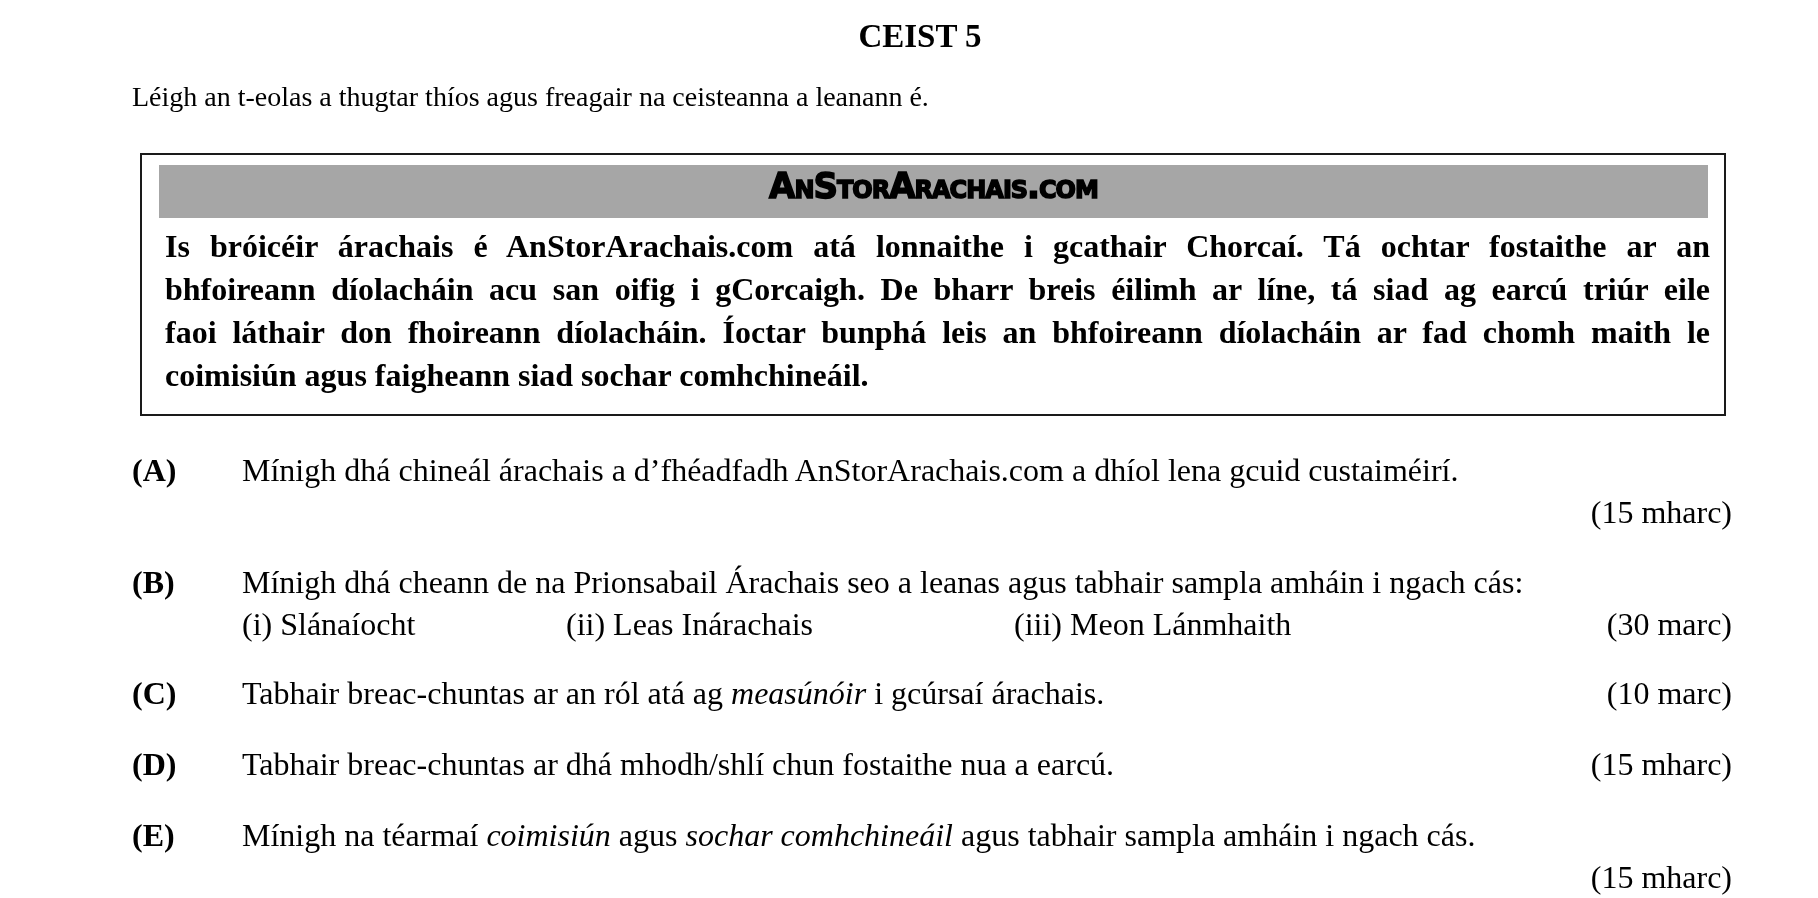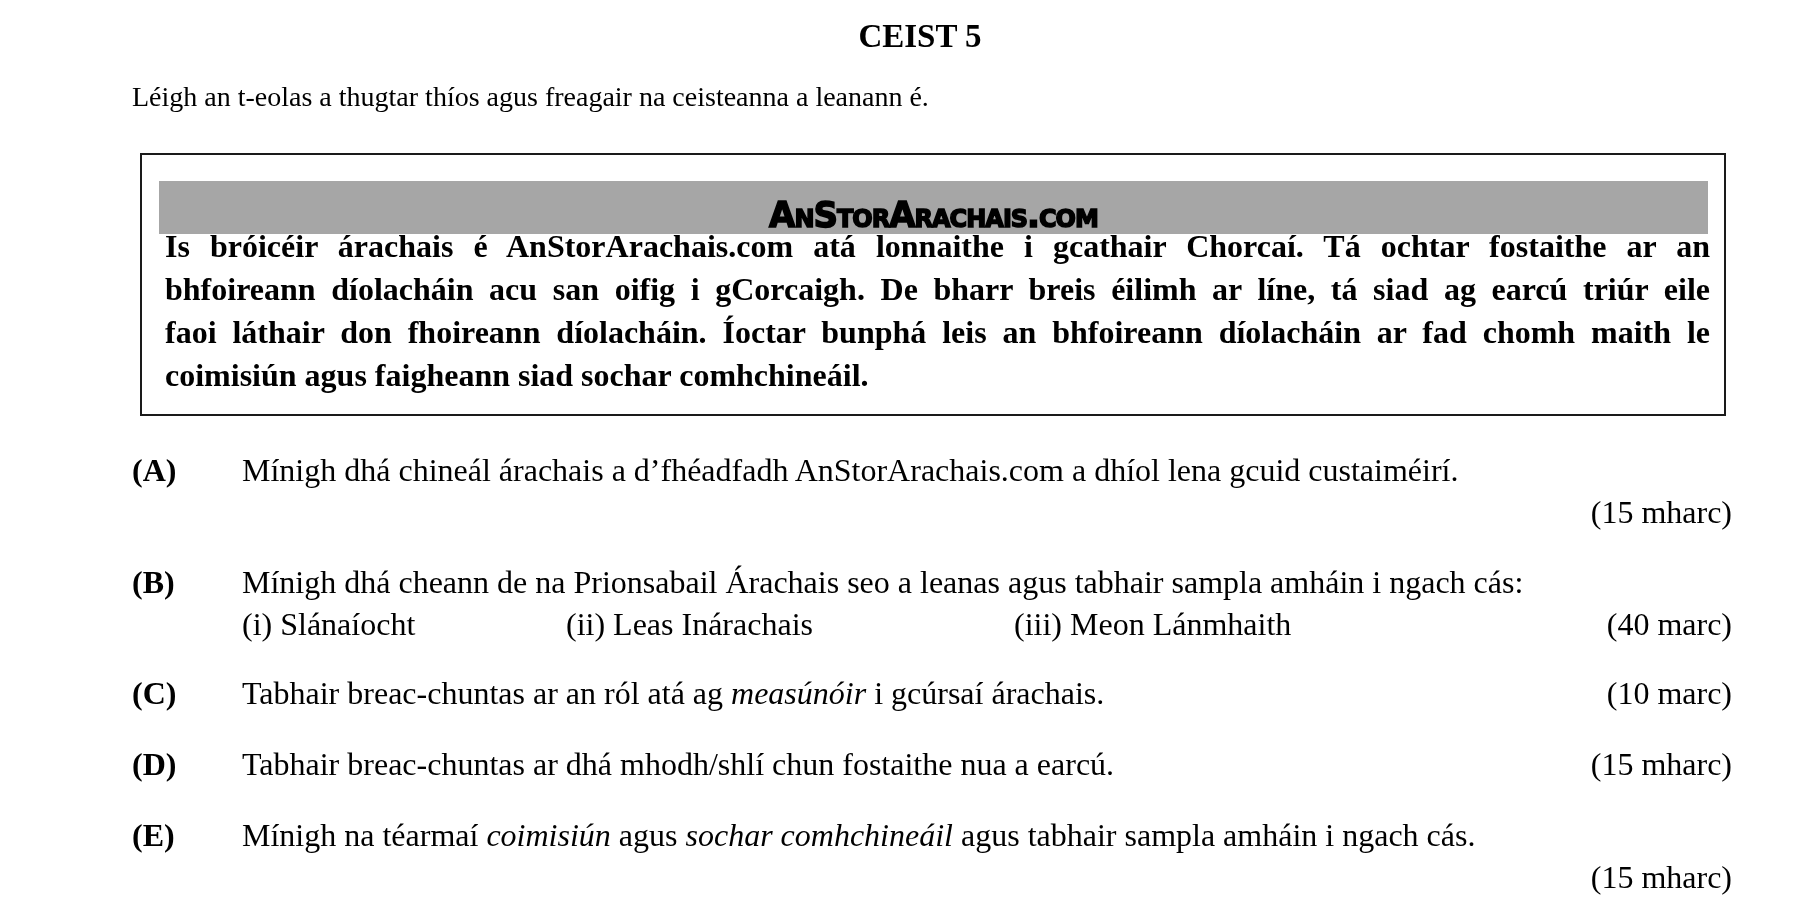--- a/index.html
+++ b/index.html
@@ -3,22 +3,22 @@
 <meta charset="utf-8">
 <style>
   html, body { margin:0; padding:0; background:#ffffff; }
   body { width:1818px; height:898px; position:relative; overflow:hidden;
          font-family:"Liberation Serif", "DejaVu Serif", serif; color:#000; }
   .abs { position:absolute; white-space:nowrap; }
   .title { font-weight:bold; font-size:33px; left:0; width:1840px; text-align:center; top:16px; line-height:40px; }
   .intro { font-size:28px; left:132px; top:77px; line-height:40px; }
   .box { position:absolute; left:140px; top:153px; width:1586px; height:263px;
          border:2px solid #1a1a1a; box-sizing:border-box; }
-  .banner { position:absolute; left:17px; top:26px; width:1549px; height:53px; background:#a6a6a6;
-            display:flex; align-items:flex-end; justify-content:center; }
+  .banner { position:absolute; left:17px; top:10px; width:1549px; height:53px; background:#a6a6a6;
+            display:flex; align-items:flex-start; justify-content:center; }
   .brand { font-family:"DejaVu Sans", sans-serif; font-weight:bold; font-size:34px; letter-spacing:-1px;
            font-variant:small-caps; color:#000; -webkit-text-stroke:1.5px #000; transform:scaleY(1.05); }
   .para { position:absolute; left:23px; top:70px; width:1545px; font-size:32px; line-height:43px;
           text-align:justify;font-weight:bold; }
   .para .line { display:block; text-align:justify; text-align-last:justify; height:43px; white-space:nowrap; }
   .para .line.last { text-align-last:left; }
   .q { position:absolute; left:132px; width:1600px; font-size:32px; line-height:40px; }
   .q .lbl { position:absolute; left:0; top:0; font-weight:bold; }
   .q .txt { position:absolute; left:110px; top:0; white-space:nowrap; }
   .q .marks { position:absolute; right:0; top:0; white-space:nowrap; }
@@ -54,21 +54,21 @@
 </div>
 
 <div class="q" style="top:562px;">
   <span class="lbl">(B)</span>
   <span class="txt">
     <span>Mínigh </span><b>dhá</b><span> cheann de na Prionsabail Árachais seo a leanas agus tabhair sampla </span><b>amháin</b><span> i n</span><b>gach</b><span> cás:</span>
   </span>
   <span class="sub" style="left:110px;">(i) Slánaíocht</span>
   <span class="sub" style="left:434px;">(ii) Leas Inárachais</span>
   <span class="sub" style="left:882px;">(iii) Meon Lánmhaith</span>
-  <span class="marks below">(40 marc)</span>
+  <span class="marks below">(30 marc)</span>
 </div>
 
 <div class="q" style="top:673px;">
   <span class="lbl">(C)</span>
   <span class="txt">
     <span>Tabhair breac-chuntas ar an ról atá ag </span><i>measúnóir</i><span> i gcúrsaí árachais.</span>
   </span>
   <span class="marks">(10 marc)</span>
 </div>
 

